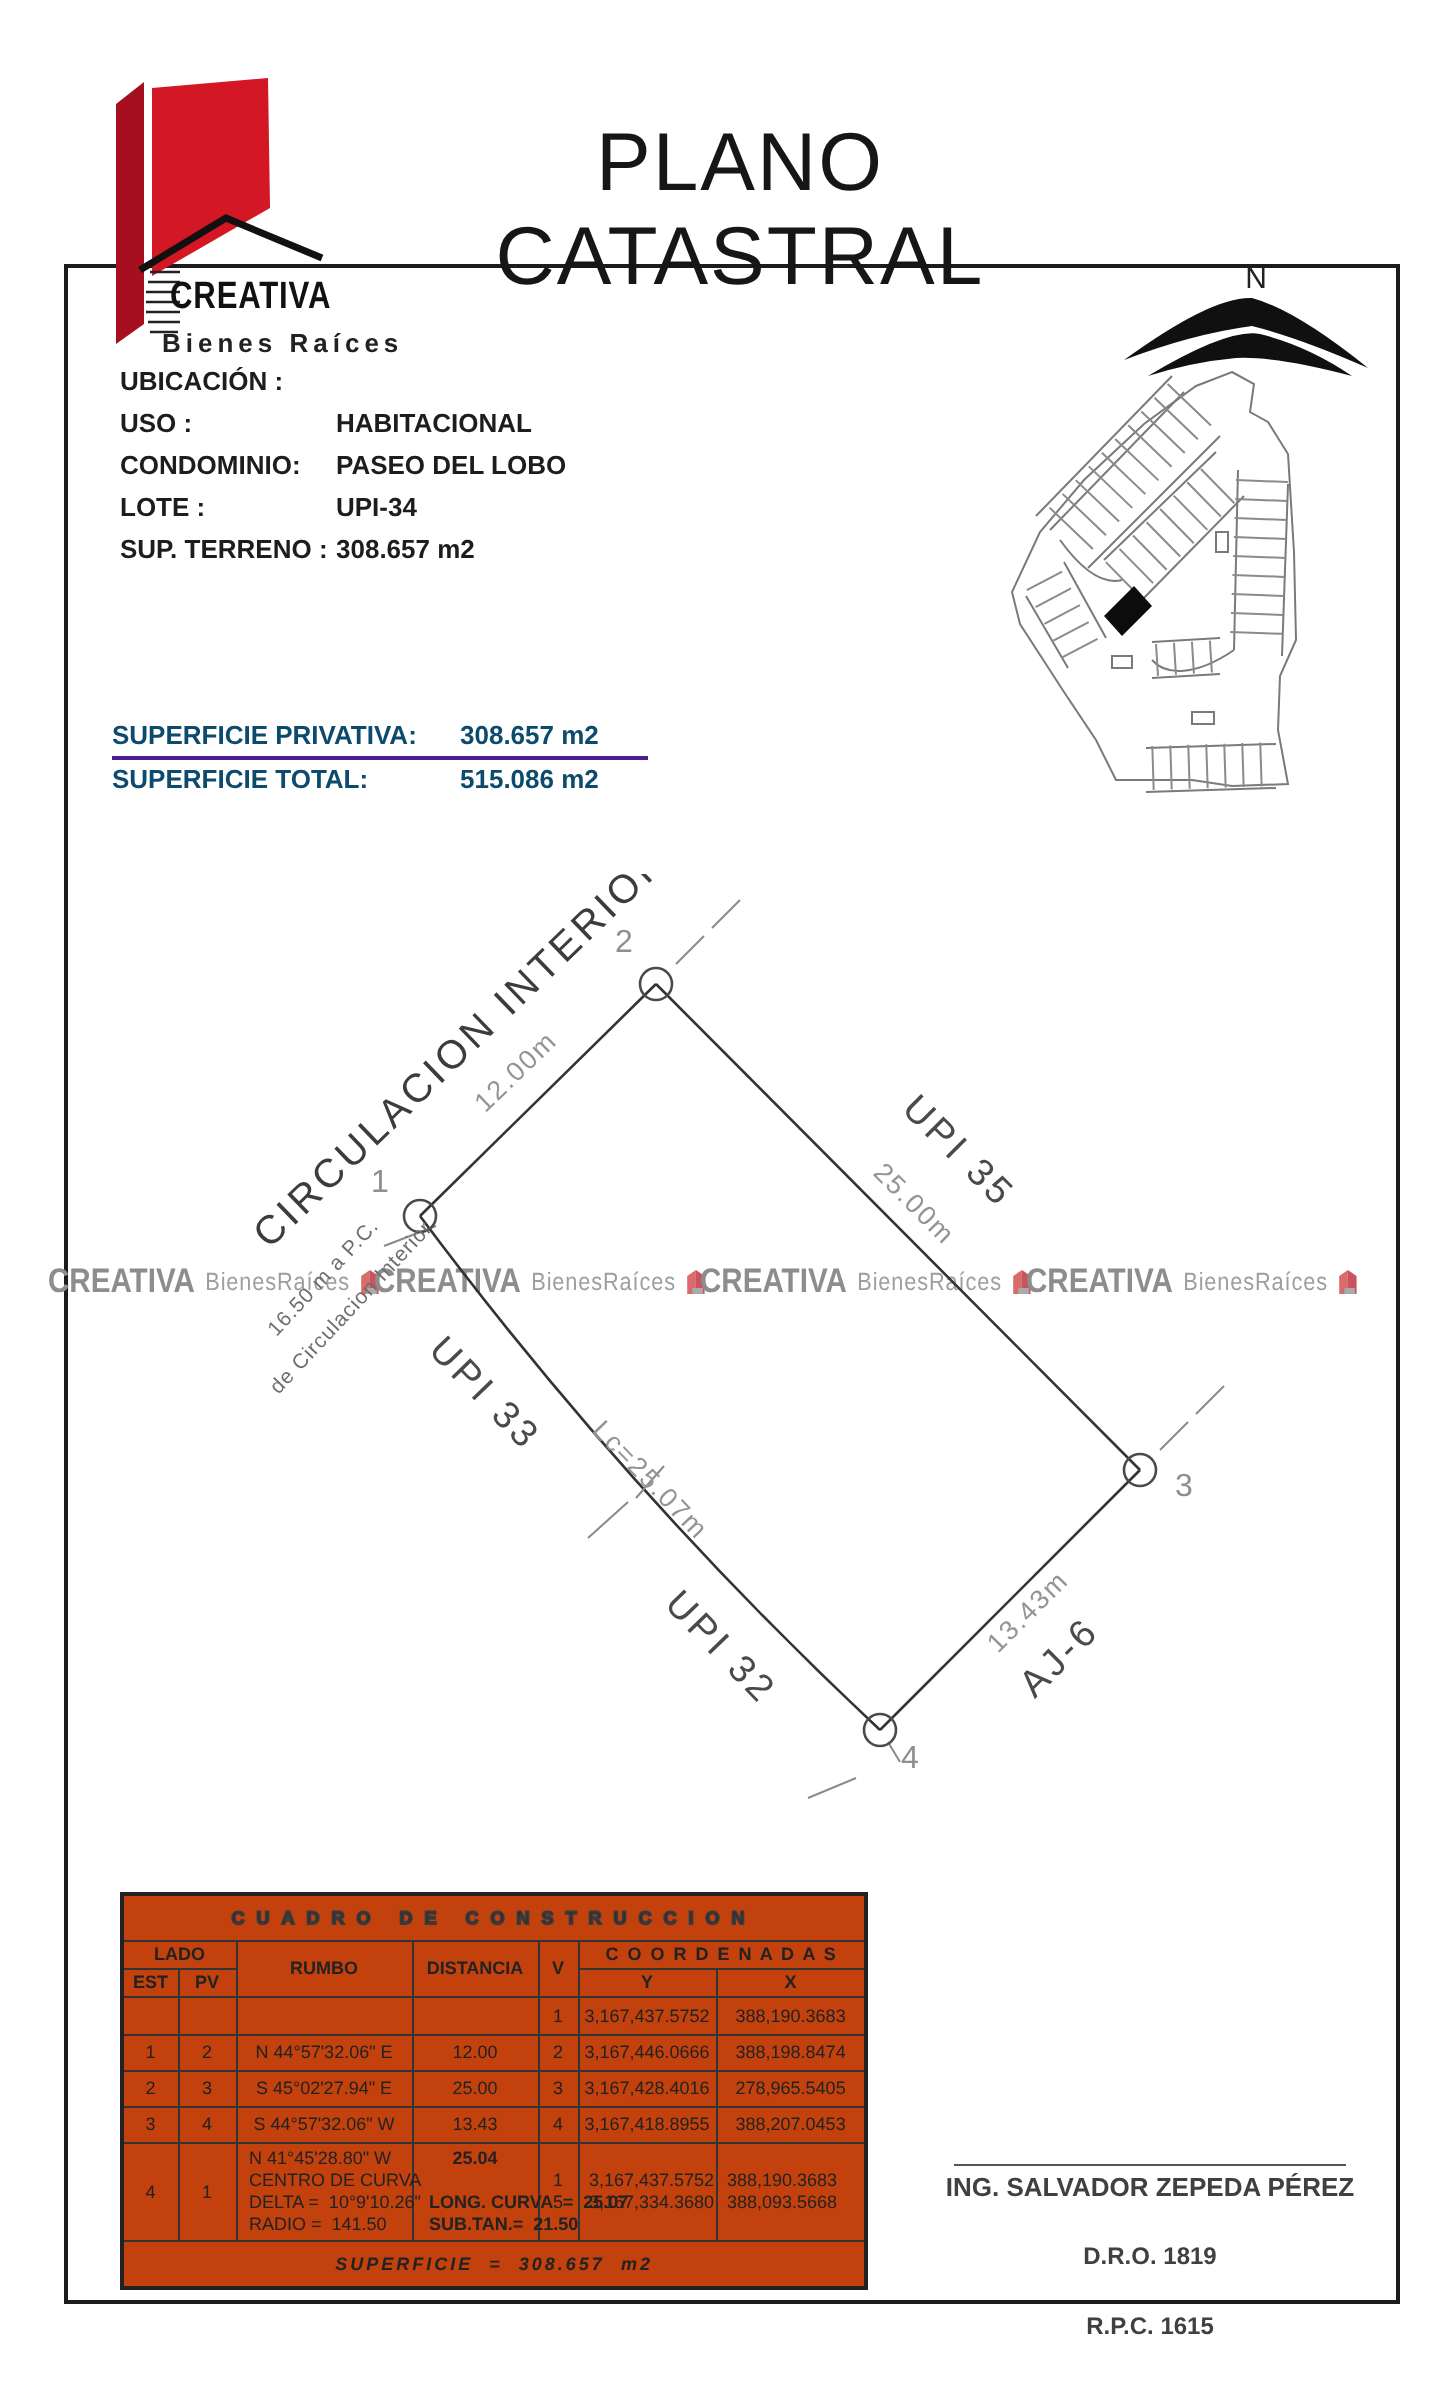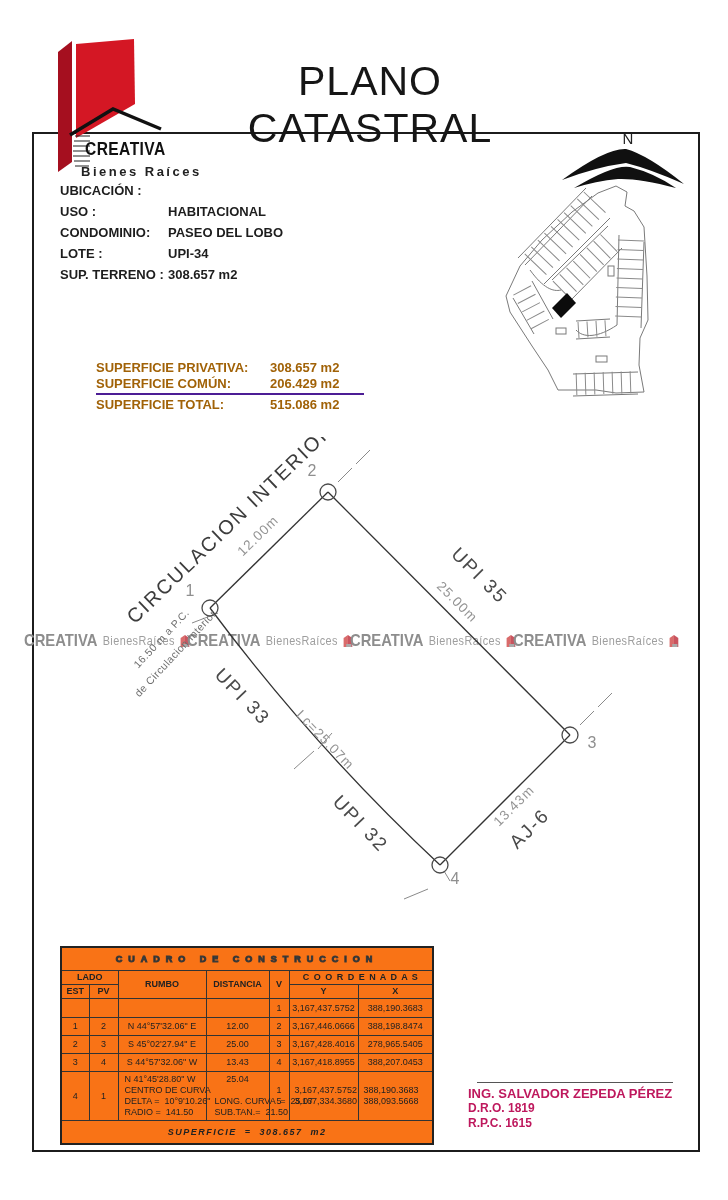--- a/index.html
+++ b/index.html
@@ -12,58 +12,58 @@
   
   .logo-svg{left:48px;top:36px;z-index:4;}
   .brand-name{left:85px;top:138px;font-size:19px;font-weight:800;color:#111;transform:scaleX(0.82);transform-origin:0 50%;letter-spacing:.5px;z-index:5;}
   .brand-tag{left:50px;top:164px;font-size:13px;font-weight:700;letter-spacing:2.5px;color:#222;z-index:5;margin-left:31px;}
   
   .props{left:60px;top:183px;display:grid;grid-template-columns:108px auto;row-gap:6px;font-size:13px;font-weight:700;color:#1d1d1d;z-index:2;}
   
   .north-svg{left:556px;top:128px;z-index:2;}
   .map-svg{left:498px;top:180px;z-index:2;}
   
-  .surf{left:56px;top:360px;width:268px;font-size:13px;font-weight:700;color:#a16207;z-index:2;margin-left:40px;}
+  .surf{left:56px;top:360px;width:268px;font-size:13px;font-weight:700;color:#0c4a6e;z-index:2;}
   .surf .row{display:grid;grid-template-columns:174px auto;line-height:15.5px;}
   .surf .note{line-height:15.5px;}
   .surf .total{border-top:2px solid #4c1d95;margin-top:2px;padding-top:2px;}
   
   .wm{left:0;top:631px;width:728px;height:30px;z-index:1;overflow:hidden;}
   .wm-unit{position:absolute;top:0;white-space:nowrap;}
   .wm-inner{display:flex;align-items:center;transform:scaleX(0.87);transform-origin:0 50%;}
   .wm-brand{font-size:17px;font-weight:800;color:#8d8d8d;letter-spacing:0;}
   .wm-suffix{font-size:12.5px;color:#9e9e9e;margin-left:6px;letter-spacing:.5px;}
   .wm-icon{margin-left:5px;display:inline-block;}
   
   .plot-svg{left:128px;top:437px;z-index:2;}
   .plot-svg text{font-family:"Liberation Sans",sans-serif;}
   .t-street{font-size:20px;fill:#3c3c3c;letter-spacing:2px;}
   .t-neighbor{font-size:19px;fill:#4a4a4a;letter-spacing:2px;}
   .t-dim{font-size:13.5px;fill:#949494;letter-spacing:1px;}
   .t-vtx{font-size:16px;fill:#8f8f8f;}
   .t-note{font-size:10.5px;fill:#6e6e6e;letter-spacing:.5px;}
   
-  table.ctab{left:60px;top:946px;position:absolute;width:372px;border-collapse:collapse;table-layout:fixed;z-index:2;background:#f97316;border:2px solid #222;}
+  table.ctab{left:60px;top:946px;position:absolute;width:372px;border-collapse:collapse;table-layout:fixed;z-index:2;background:#c2410c;border:2px solid #222;}
   table.ctab td{border:1px solid #333;font-size:9px;color:#222;text-align:center;vertical-align:middle;padding:1px 2px;line-height:11px;}
   .t-title td{font-size:15px;font-weight:800;letter-spacing:6px;color:#777;-webkit-text-stroke:1px #3a3a3a;height:20px;}
   .hc{font-weight:600;font-size:8.5px;}
   .coordh{letter-spacing:1px;}
   td.top{vertical-align:top;padding-top:3px;}
   .multi div{text-align:left;padding-left:4px;white-space:pre;}
-  .dist-multi div{white-space:pre;text-align:center;}
+  .dist-multi div{white-space:pre;text-align:center;font-weight:bold;}
   .dist-multi .spill{text-align:right;padding-left:6px;overflow:visible;position:relative;z-index:3;}
   .v-multi div,.num-multi div{text-align:center;white-space:pre;}
   .num-multi div{text-align:left;padding-left:3px;}
   .t-foot td{font-size:11.5px;font-weight:800;letter-spacing:1.5px;height:20px;color:#333;white-space:pre;font-style:italic;}
   .r0 td{height:16px;} .rr td{height:15px;} .rc td{height:46px;}
   
-  .sig{left:468px;top:1082px;width:214px;z-index:2;color:#be185d;}
+  .sig{left:468px;top:1082px;width:214px;text-align:center;z-index:2;color:#404040;}
   .sig .line{border-top:1.5px solid #555;width:196px;margin:0 auto 3px auto;}
   .sig .name{font-size:13px;font-weight:700;}
-  .sig .small{font-size:12px;font-weight:700;line-height:15px;}
+  .sig .small{font-size:12px;font-weight:700;line-height:15px;margin-top:20px;}
 </style>
 </head>
 <body>
 
 <div class="abs frame"></div>
 
 <div class="abs title">PLANO CATASTRAL</div>
 
 <svg class="abs logo-svg" width="130" height="140" viewBox="0 0 130 140">
   <polygon points="10,16 24,5 24,126 10,136" fill="#a50f1f"></polygon>
@@ -115,24 +115,20 @@
     <line x1="78" y1="204" x2="140" y2="202" stroke-width="22" stroke-dasharray="1 8"></line>
     <line x1="80" y1="150" x2="112" y2="148" stroke-width="16" stroke-dasharray="1 8"></line>
   </g>
   <polygon points="54,128 69,113 78,123 63,138" fill="#0c0c0c"></polygon>
 </svg>
 
 <div class="abs surf">
   <div class="row">
       <span>SUPERFICIE PRIVATIVA:</span>
       <span>308.657 m2</span>
-    </div>
-  <div class="row">
-      <span>SUPERFICIE COMÚN:</span>
-      <span>206.429 m2</span>
     </div>
   <div class="row total">
       <span>SUPERFICIE TOTAL:</span>
       <span>515.086 m2</span>
     </div>
 </div>
 
 <div class="abs wm">
   <div class="wm-unit" style="left:24px">
       <div class="wm-inner">

